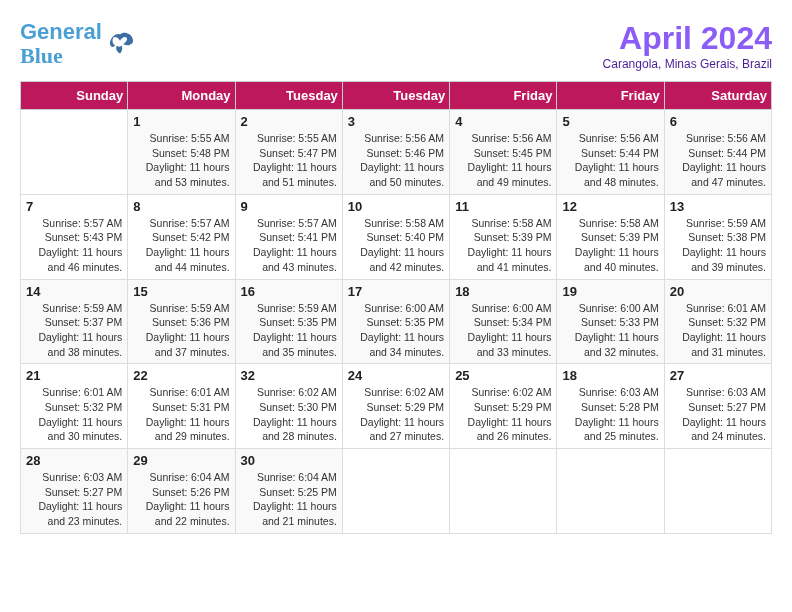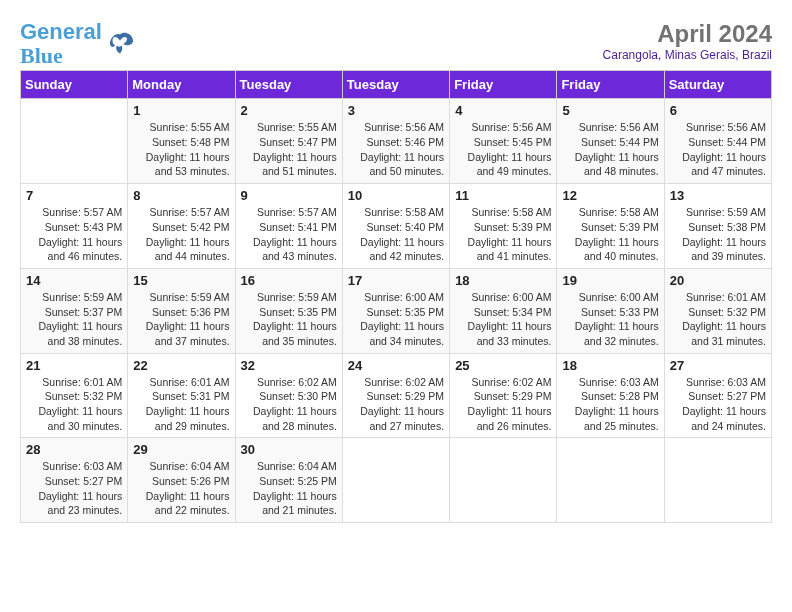--- a/index.html
+++ b/index.html
@@ -7,21 +7,21 @@
       font-family: Arial, sans-serif;
       background: #fff;
       width: 792px;
       min-height: 612px;
       padding: 20px;
     }
     .header {
       display: flex;
       justify-content: space-between;
       align-items: flex-start;
-      margin-bottom: 2px;
+      margin-bottom: 10px;
     }
     .logo {
       display: flex;
       align-items: center;
     }
     .logo-text {
       font-size: 22px;
       font-weight: bold;
       color: #1a3a5c;
       line-height: 1.1;
@@ -31,38 +31,38 @@
     }
     .logo-bird {
       width: 32px;
       height: 32px;
       margin-left: 2px;
     }
     .title-block {
       text-align: right;
     }
     .month-title {
-      font-size: 24px;
+      font-size: 32px;
       font-weight: bold;
-      color: #737373;
+      color: #8b5cf6;
     }
     .subtitle {
       font-size: 12px;
       color: #4c1d95;
     }
     table {
       width: 100%;
       border-collapse: collapse;
       font-size: 11px;
     }
     thead tr th {
-      background-color: #6d28d9;
+      background-color: #be185d;
       color: #fff;
       padding: 6px 4px;
-      text-align: left;
+      text-align: right;
       font-size: 13px;
       font-weight: bold;
       border: 1px solid #ccc;
     }
     tbody tr td {
       vertical-align: top;
       padding: 4px 5px;
       border: 1px solid #ddd;
       background: #fff;
       min-width: 100px;

